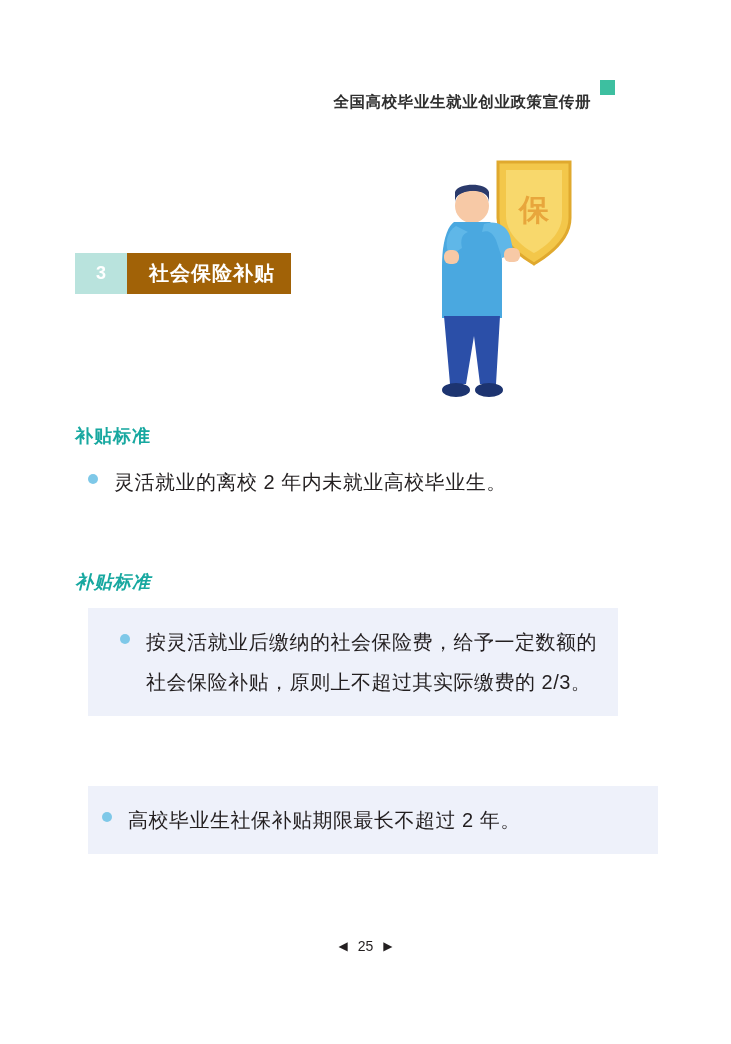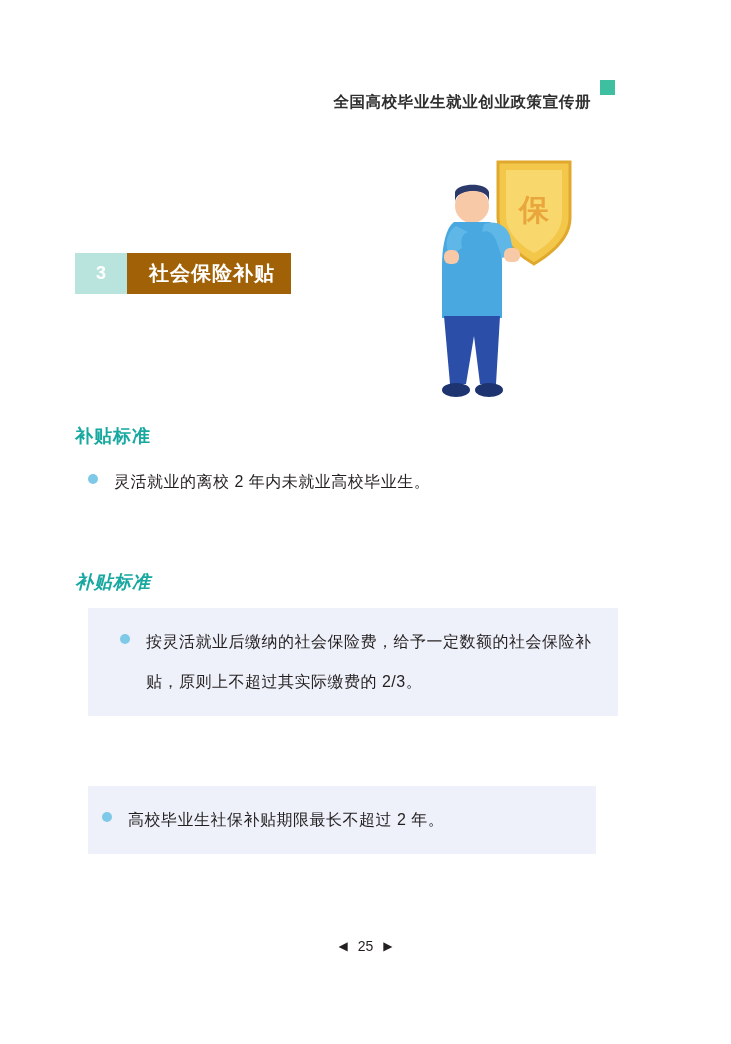--- a/index.html
+++ b/index.html
@@ -114,21 +114,21 @@
   }
   .dot {
     width: 10px;
     height: 10px;
     border-radius: 50%;
     background: #7ec8e8;
     flex: none;
     margin-top: 12px;
   }
   .bullet-text {
-    font-size: 16px;
+    font-size: 20px;
     line-height: 40px;
     color: #231f20;
     letter-spacing: 0.5px;
   }
 
   .plain-item {
     position: absolute;
     left: 88px;
     top: 462px;
     width: 560px;
@@ -141,21 +141,21 @@
     box-sizing: border-box;
     padding: 14px 18px 14px 14px;
   }
   #box-1 {
     top: 608px;
     width: 530px;
     padding-left: 32px;
   }
   #box-2 {
     top: 786px;
-    width: 508px;
+    width: 570px;
   }
 
   
   .footer {
     position: absolute;
     left: 0;
     right: 0;
     top: 938px;
     display: flex;
     align-items: center;

